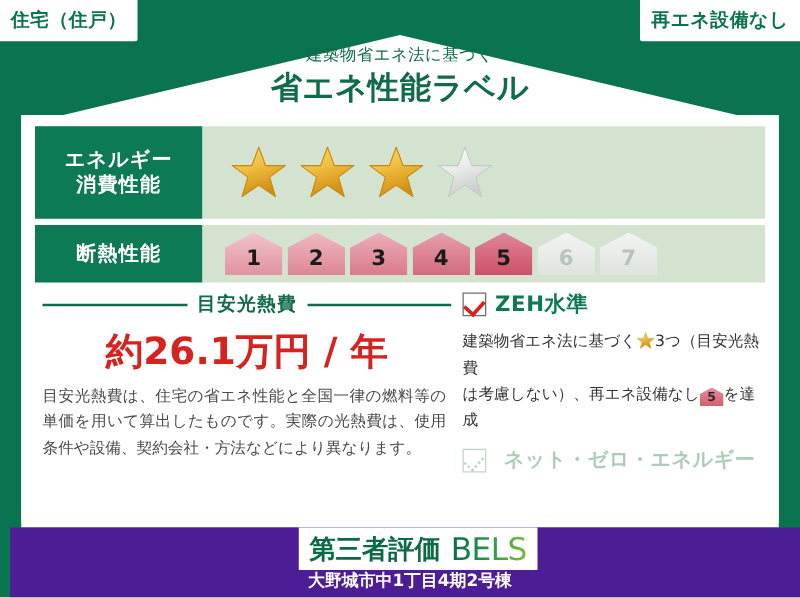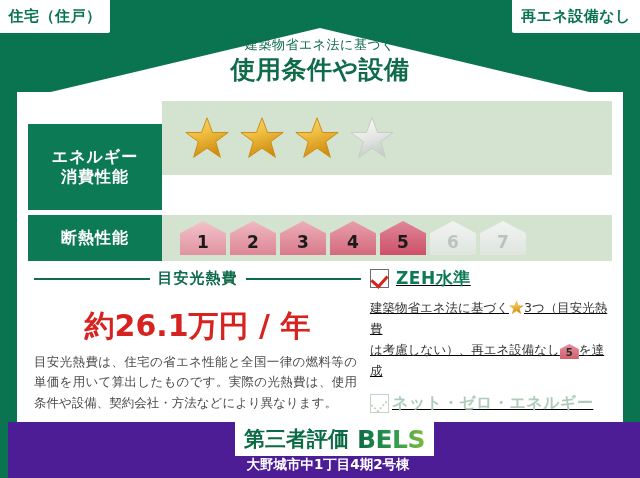--- a/index.html
+++ b/index.html
@@ -113,21 +113,21 @@
     flex: 0 0 134px;
     letter-spacing: 1px;
   }
   .perf-value {
     background: #d4e3cf;
     flex: 1 1 auto;
     display: flex;
     align-items: center;
     padding-left: 22px;
   }
-  #row-energy .perf-name  { height: 86px; margin-top: 23px; }
+  #row-energy .perf-name  { height: 74px; }
   #row-energy .perf-value { height: 74px; }
   #row-insul .perf-name   { height: 46px; }
   #row-insul .perf-value  { height: 46px; padding-left: 18px; }
 
   
   .star {
     width: 46px;
     height: 46px;
     margin-right: 9px;
     flex: 0 0 auto;
@@ -151,21 +151,21 @@
     clip-path: polygon(0% 100%, 0% 36%, 50% 0%, 100% 36%, 100% 100%);
   }
   .lvl.off { color: #b9c4bc; }
 
   
   #lower {
     display: flex;
     margin-top: 6px;
   }
   #lower-left  { flex: 0 0 333px; padding-left: 6px; box-sizing: border-box;}
-  #lower-right { flex: 1 1 auto; padding-left: 9px; box-sizing: border-box; text-decoration: underline;}
+  #lower-right { flex: 1 1 auto; padding-left: 9px; box-sizing: border-box;}
 
   #cost-head {
     display: flex;
     align-items: center;
     color: #0f6b4a;
     font-size: 15px;
     font-weight: bold;
     letter-spacing: 1px;
     margin-top: 2px;
   }
@@ -175,21 +175,21 @@
     background: #0f6b4a;
   }
   #cost-head .rule.left  { margin-right: 8px; }
   #cost-head .rule.right { margin-left: 8px; }
 
   #cost-value {
     color: #d6231f;
     font-size: 30px;
     font-weight: bold;
     text-align: center;
-    margin-top: 18px;
+    margin-top: 8px;
     letter-spacing: 0px;
   }
   #cost-note {
     color: #4a4a4a;
     font-size: 12.5px;
     line-height: 1.62;
     margin-top: 5px;
     text-align: justify;
     padding-right: 4px;
   }
@@ -256,21 +256,21 @@
     font-weight: bold;
     color: #2a2a2a;
     text-align: center;
     line-height: 17px;
     clip-path: polygon(0% 100%, 0% 34%, 50% 0%, 100% 34%, 100% 100%);
     background: linear-gradient(180deg,#e38f9c 0%,#d2606f 100%);
   }
   #zeh-nze {
     display: flex;
     align-items: center;
-    gap: 3px;
+    gap: 14px;
     margin-top: 12px;
   }
   #zeh-nze-label {
     color: #aecdb8;
     font-size: 16px;
     font-weight: bold;
     letter-spacing: 0.5px;
   }
 
   
@@ -296,21 +296,21 @@
     gap: 8px;
   }
   #bels-jp {
     color: #0b6b45;
     font-size: 21px;
     font-weight: bold;
     letter-spacing: 0px;
   }
   #bels-en {
     font-size: 25px;
-    font-weight: bold;
+    font-weight: normal;
     letter-spacing: -0.5px;
     background: linear-gradient(90deg,#0b6b45 0%,#2e9a4e 55%,#7dbb3f 100%);
     -webkit-background-clip: text;
     background-clip: text;
     color: transparent;
   }
   #bels-addr {
     color: #ffffff;
     font-size: 13.5px;
     font-weight: bold;
@@ -335,21 +335,21 @@
 <div id="label-root">
 
   <div class="corner-tag" id="tag-left">住宅（住戸）</div>
   <div class="corner-tag" id="tag-right">再エネ設備なし</div>
 
   <div id="roof"></div>
   <div id="roof-fill"></div>
 
   <div id="roof-titles">
     <div id="title-small">建築物省エネ法に基づく</div>
-    <div id="title-main">使用条件や設備</div>
+    <div id="title-main">省エネ性能ラベル</div>
   </div>
 
   <div id="card">
 
     <div class="perf-row" id="row-energy">
       <div class="perf-name">
         <span>エネルギー</span>
         <span>消費性能</span>
       </div>
       <div class="perf-value" id="stars-container">

